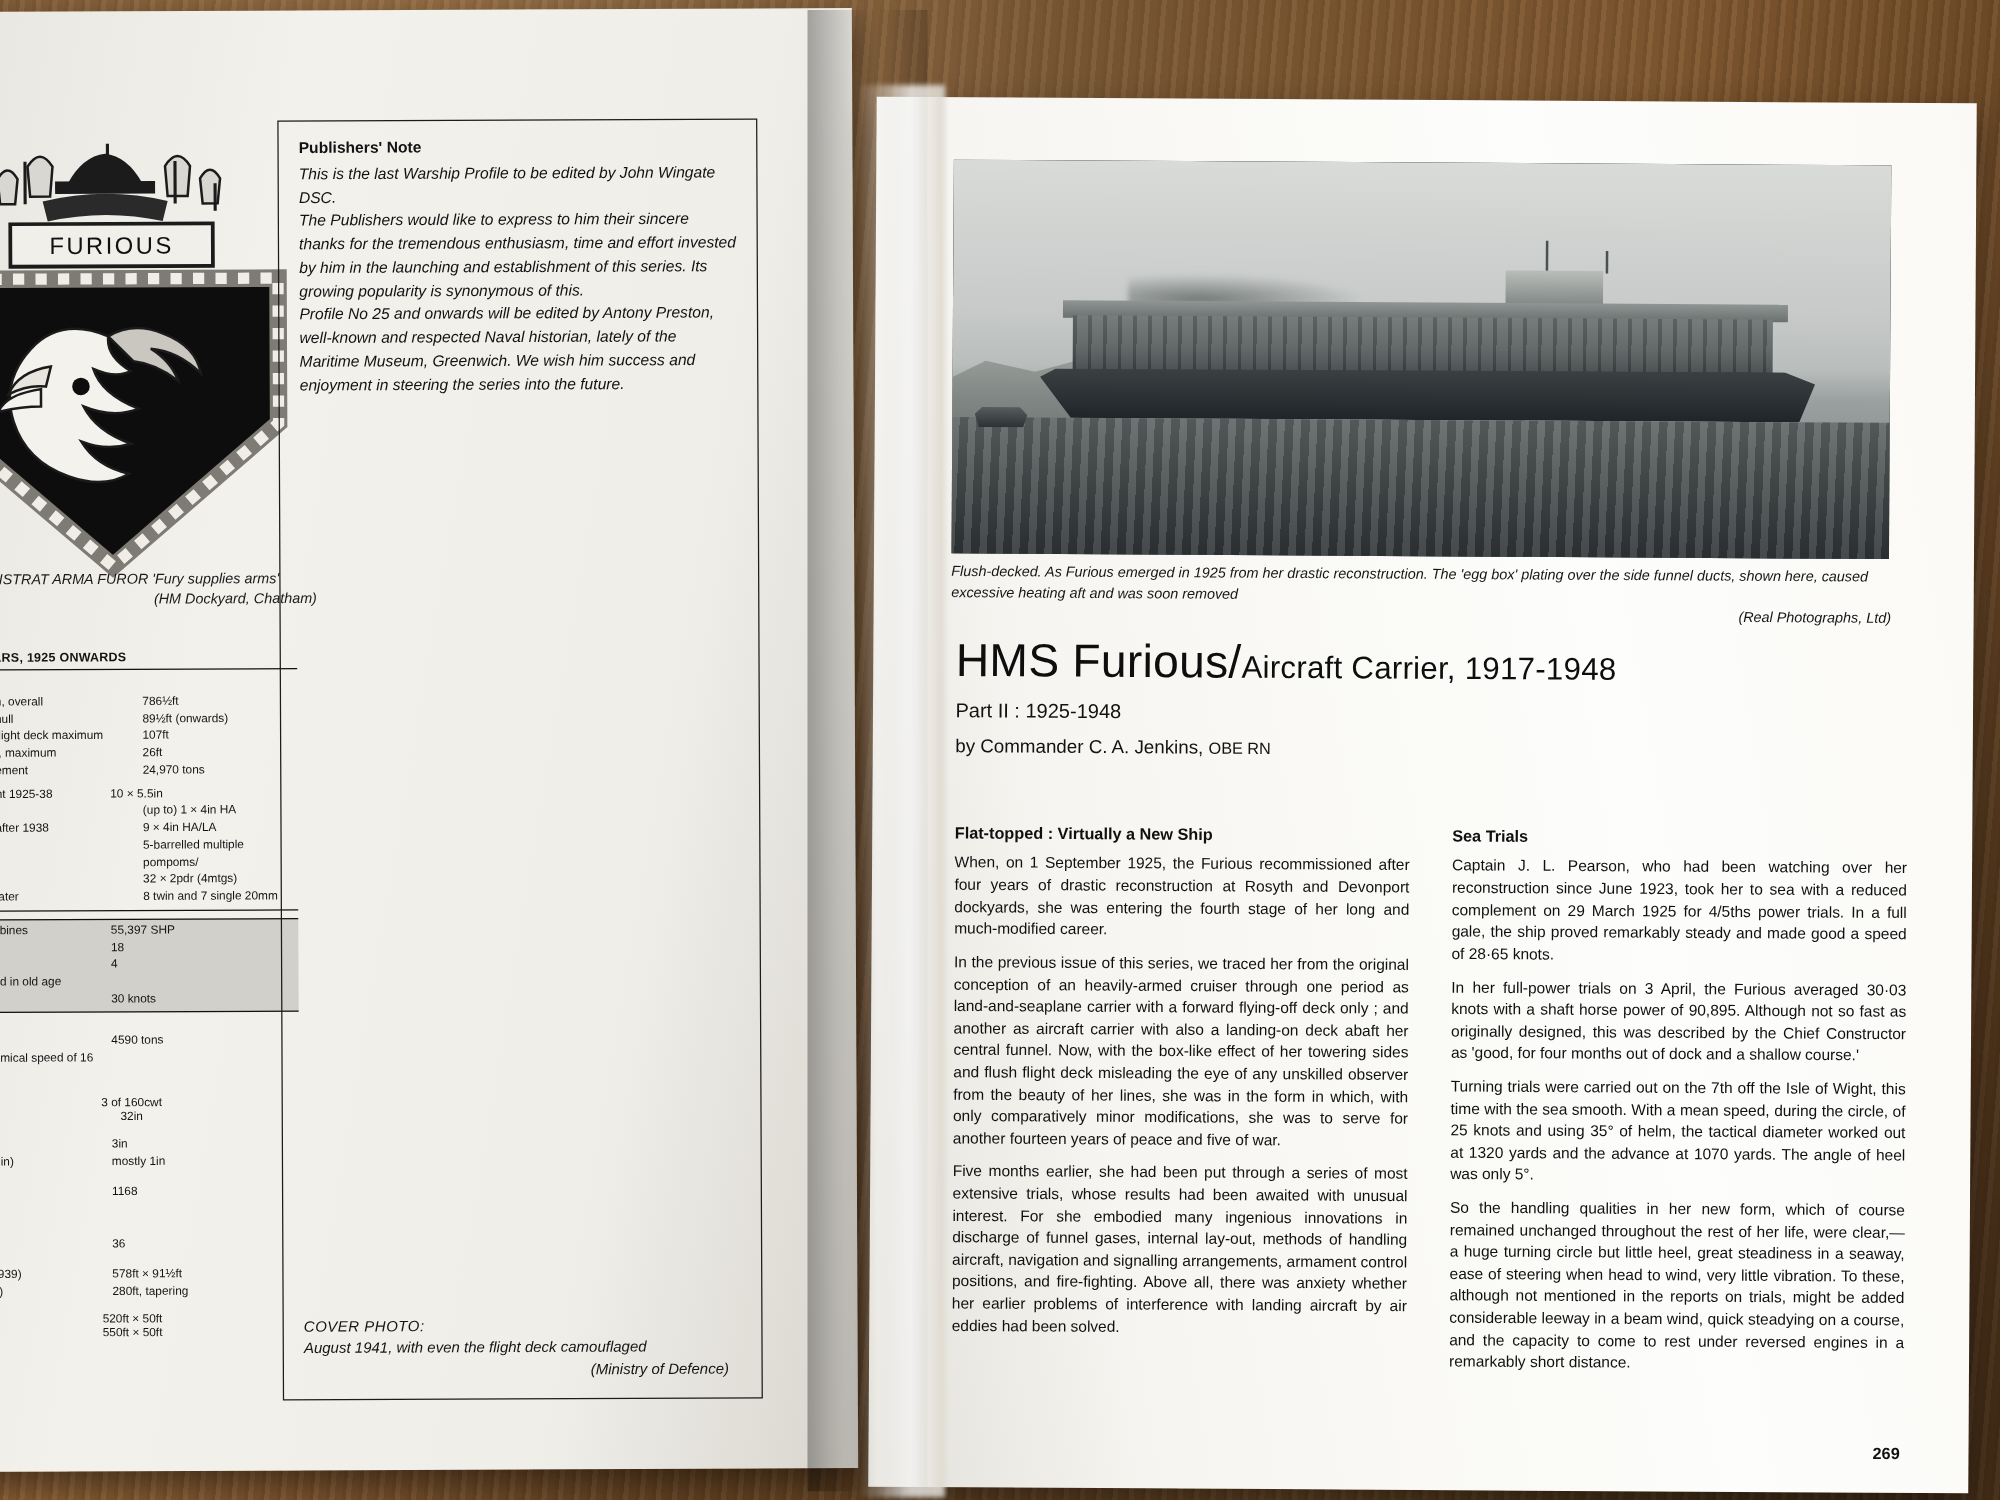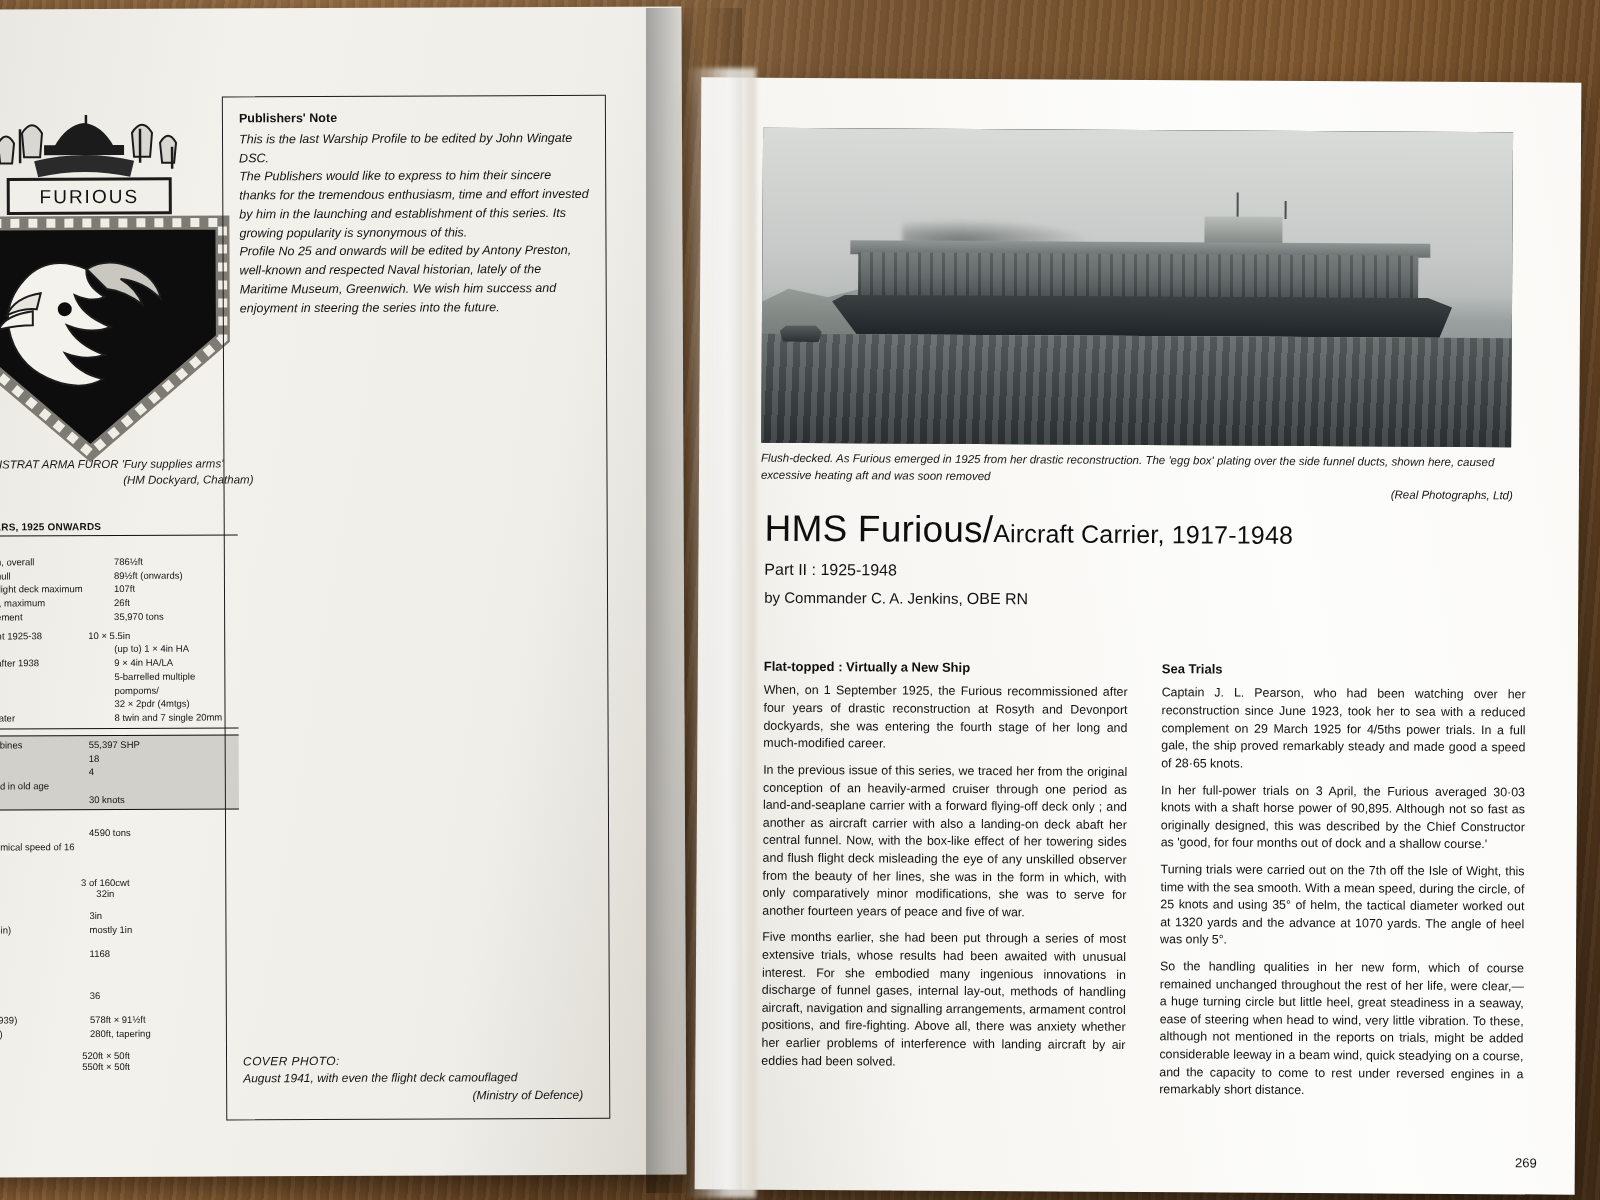--- a/index.html
+++ b/index.html
@@ -181,34 +181,34 @@
 
   .title-block{ position:absolute; left:66px; top:430px; width:760px; }
   .main-title{
     font-size:36px; letter-spacing:0.2px; color:#0e0e0e; font-weight:400;
     white-space:nowrap;
   }
   .main-title .hms{ font-size:37px; }
   .main-title .sub{ font-size:25px; }
   .part-line{ font-size:16px; margin-top:11px; color:#121212; }
   .byline{ font-size:15px; margin-top:10px; color:#121212; }
-  .byline .small{ font-size:16px; }
+  .byline .small{ font-size:13px; }
 
   .cols{
     position:absolute; left:66px; top:580px; width:762px; height:520px;
     display:flex; gap:34px;
   }
   .col{ width:364px; font-size:12.4px; line-height:1.42; color:#101010; text-align:justify; }
   .col h3{ font-size:13px; margin:0 0 6px 0; }
   .col p{ margin:0 0 9px 0; }
   .col p.tight{ margin-bottom:0; }
 
   .folio{
-    position:absolute; right:38px; bottom:24px;
-    font-size:13px; font-weight:normal; color:#111;
+    position:absolute; right:55px; bottom:24px;
+    font-size:13px; font-weight:bold; color:#111;
   }
 
   
   svg.crest{ width:100%; height:100%; display:block; }
 </style>
 </head>
 <body>
 
 <div class="desk"></div>
 
@@ -276,21 +276,21 @@
         <div class="srow ind">
             <div class="k">flight deck maximum</div>
             <div class="v">107ft</div>
           </div>
         <div class="srow ind">
             <div class="k">t, maximum</div>
             <div class="v">26ft</div>
           </div>
         <div class="srow ind">
             <div class="k">ement</div>
-            <div class="v">35,970 tons</div>
+            <div class="v">24,970 tons</div>
           </div>
 
         <div class="srow grp">
             <div class="k">mament 1925-38</div>
             <div class="v">10 × 5.5in</div>
           </div>
         <div class="srow ind">
             <div class="k"></div>
             <div class="v">(up to) 1 × 4in HA</div>
           </div>

